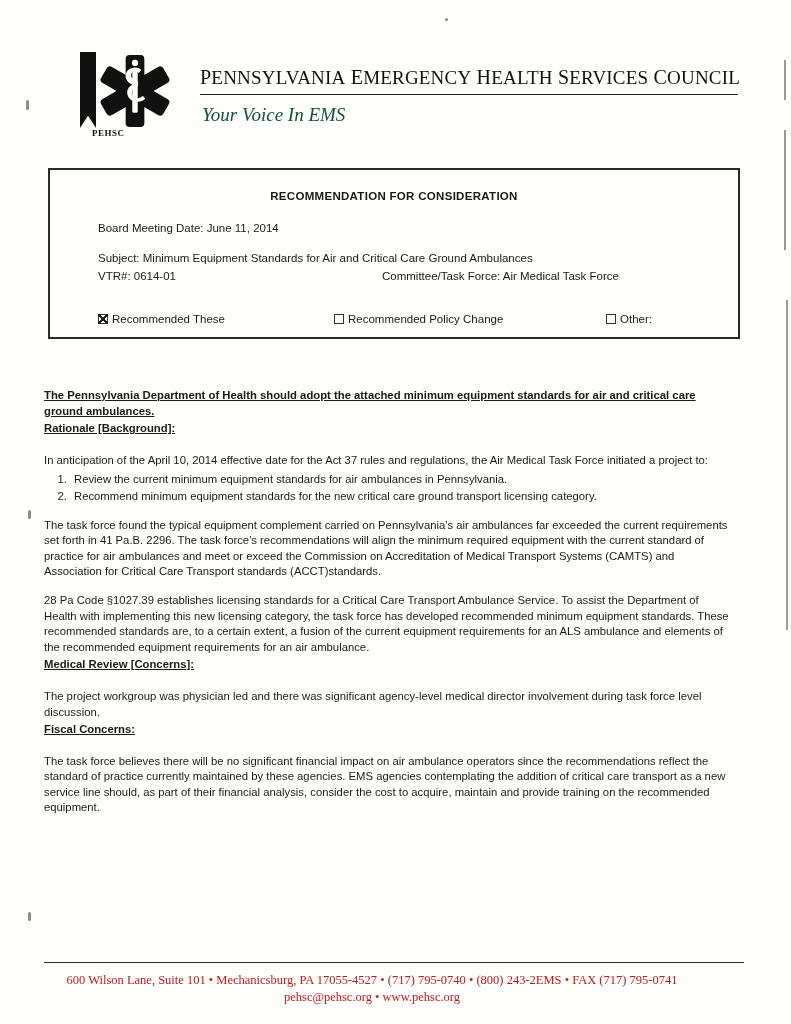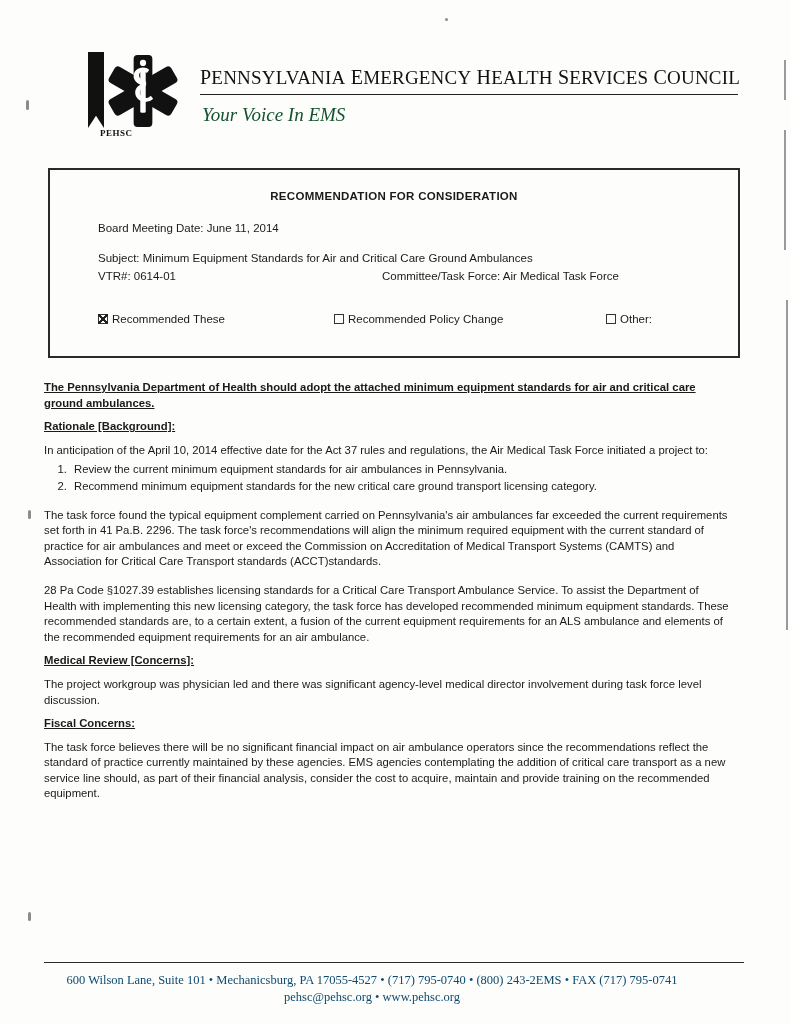--- a/index.html
+++ b/index.html
@@ -25,21 +25,21 @@
   
   .letterhead {
     position: absolute;
     top: 50px;
     left: 78px;
     width: 660px;
     height: 100px;
   }
   .logo-wrap {
     position: absolute;
-    left: 8px;
+    left: 0;
     top: 0;
     width: 110px;
     height: 96px;
   }
   .logo-shape {
     position: absolute;
     left: 2px;
     top: 2px;
     width: 104px;
     height: 76px;
@@ -100,21 +100,21 @@
     font-size: 19px;
     color: #14532d;
   }
 
   
   .rec-box {
     position: absolute;
     left: 48px;
     top: 168px;
     width: 692px;
-    height: 190px;
+    height: 171px;
     border: 2px solid #2a2a2a;
     box-sizing: border-box;
   }
   .rec-box-title {
     position: absolute;
     top: 20px;
     left: 0;
     width: 100%;
     text-align: center;
     font-size: 11.5px;
@@ -176,30 +176,30 @@
     position: absolute;
     left: 44px;
     top: 372px;
     width: 690px;
     font-size: 11.3px;
     line-height: 15.6px;
   }
   .sec-head {
     font-weight: bold;
     text-decoration: underline;
-    margin-top: 8px;
+    margin-top: 2px;
     margin-bottom: 1px;
   }
   .sec-head.first { margin-top: 0; }
   .bold-underline {
     font-weight: bold;
     text-decoration: underline;
   }
   p.para {
-    margin: 8px 0 0 0;
+    margin: 16px 0 0 0;
   }
   p.spaced {
     margin: 13px 0 0 0;
   }
   ol.numlist {
     margin: 4px 0 0 0;
     padding-left: 26px;
   }
   ol.numlist li {
     margin: 0 0 1px 0;
@@ -217,21 +217,21 @@
   }
   .footer {
     position: absolute;
     left: 0;
     top: 972px;
     width: 744px;
     text-align: center;
     font-family: "Liberation Serif", serif;
     font-size: 12.5px;
     line-height: 17px;
-    color: #0c4a6e;
+    color: #b91c1c;
   }
 
   
   .speck {
     position: absolute;
     background: #8c8c8c;
     border-radius: 50%;
   }
   .edge-mark {
     position: absolute;

